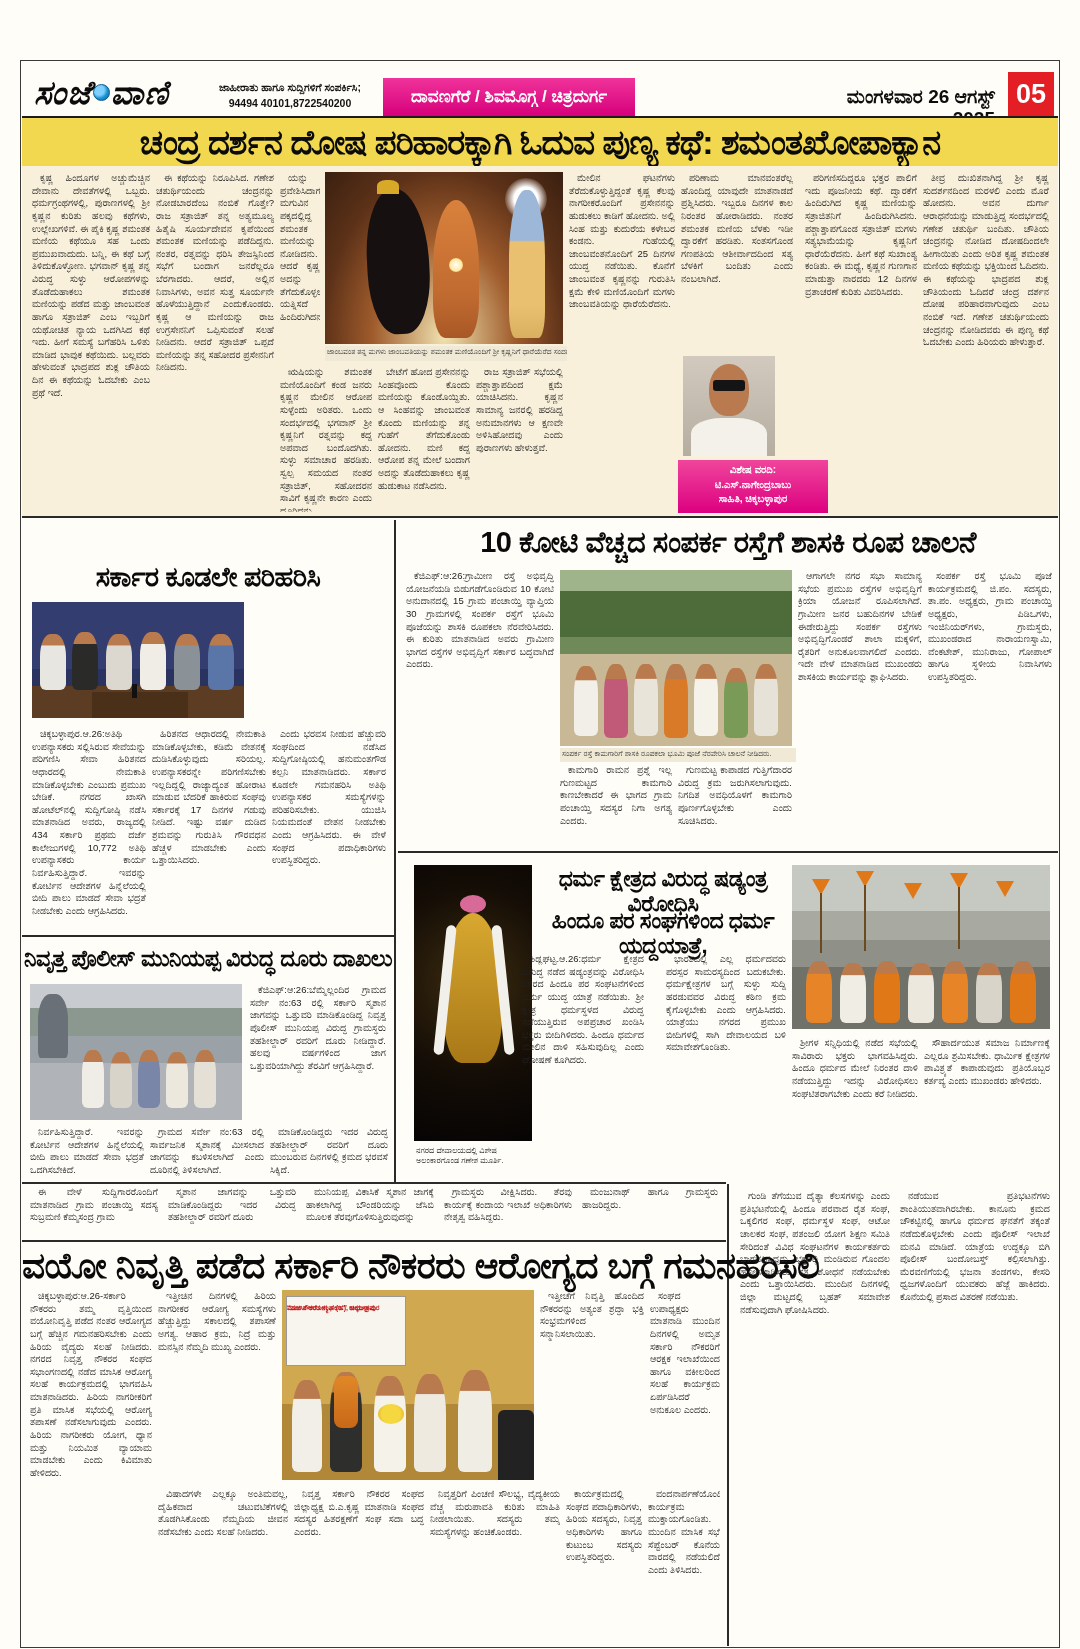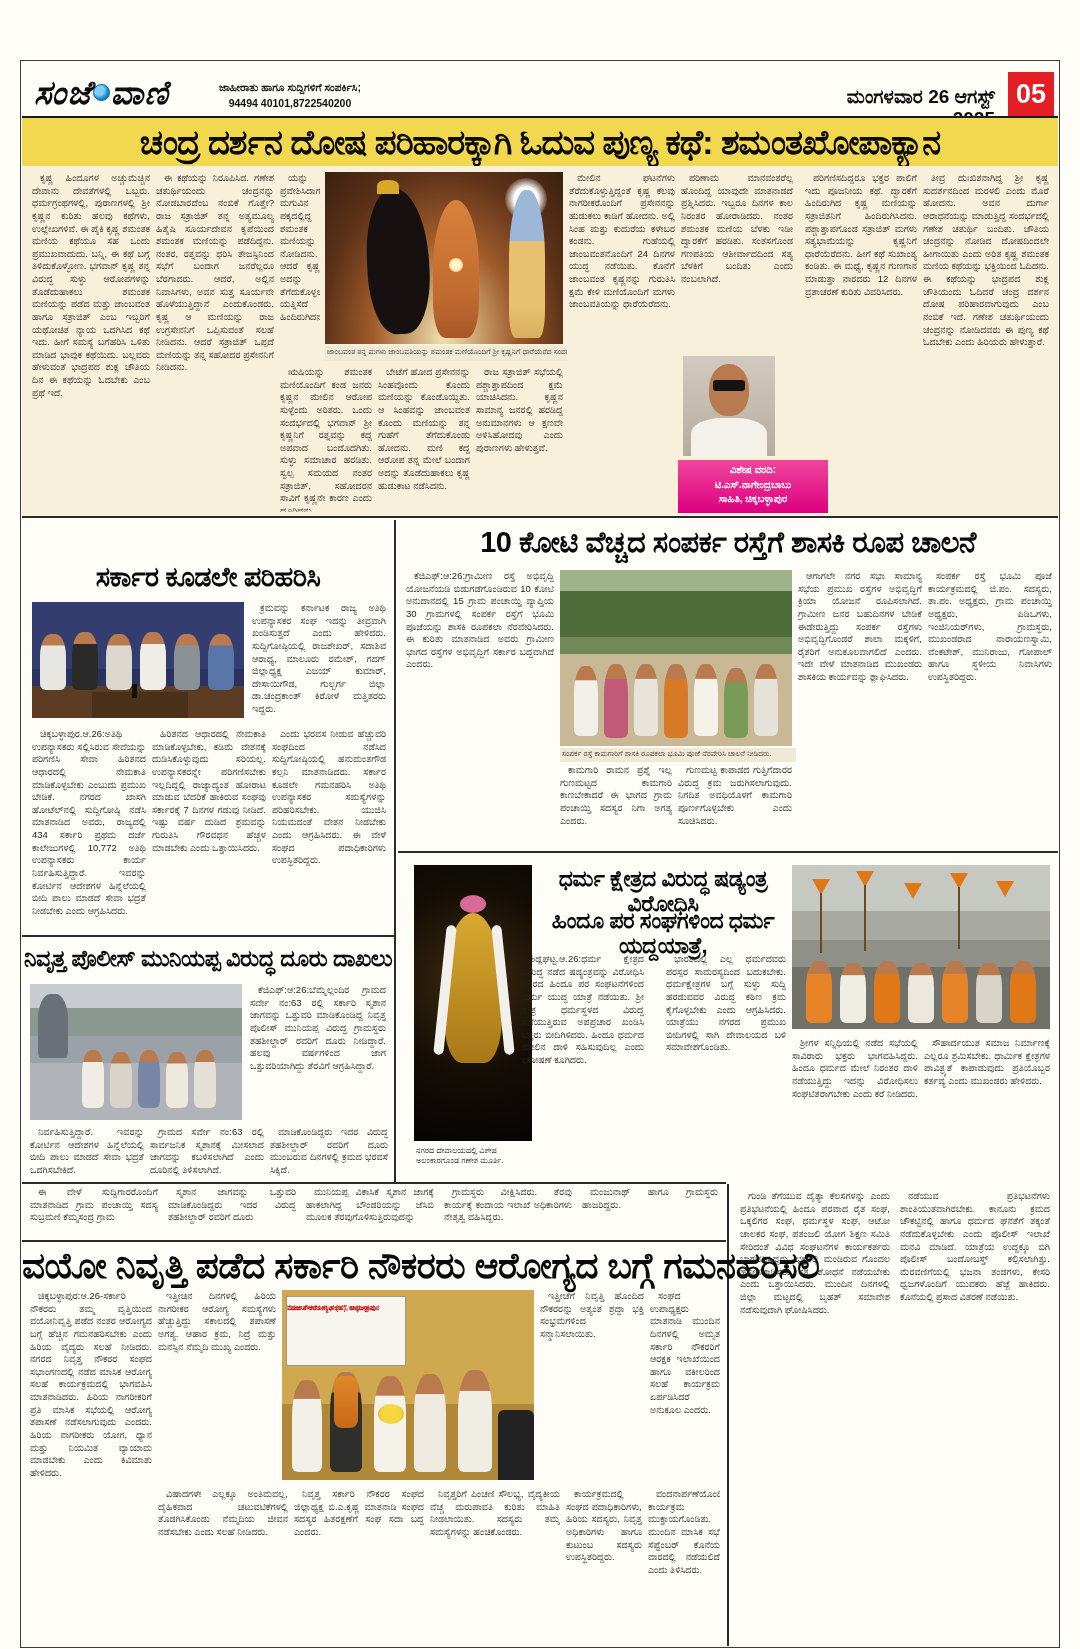--- a/index.html
+++ b/index.html
@@ -36,20 +36,21 @@
 <div class="page">
   <div class="frame"></div>
 
   <div class="masthead">
     <span>ಸಂಜೆ</span><span class="globe"></span><span>ವಾಣಿ</span>
   </div>
   <div class="contact">
     <div>ಜಾಹೀರಾತು ಹಾಗೂ ಸುದ್ದಿಗಳಿಗೆ ಸಂಪರ್ಕಿಸಿ;</div>
     <div>94494 40101,8722540200</div>
   </div>
+  <div class="locbox">ದಾವಣಗೆರೆ / ಶಿವಮೊಗ್ಗ / ಚಿತ್ರದುರ್ಗ</div>
   <div class="dateline">ಮಂಗಳವಾರ 26 ಆಗಸ್ಟ್ 2025</div>
   <div class="pagebox">05</div>
 
   <div class="banner">ಚಂದ್ರ ದರ್ಶನ ದೋಷ ಪರಿಹಾರಕ್ಕಾಗಿ ಓದುವ ಪುಣ್ಯ ಕಥೆ: ಶಮಂತಖೋಪಾಕ್ಯಾನ</div>
 
   <div class="lead">
     <div class="bt" style="left:10px;top:6px;width:118px;height:338px">ಕೃಷ್ಣ ಹಿಂದೂಗಳ ಅಚ್ಚುಮೆಚ್ಚಿನ ದೇವಾನು ದೇವತೆಗಳಲ್ಲಿ ಒಬ್ಬರು. ಧರ್ಮಗ್ರಂಥಗಳಲ್ಲಿ, ಪುರಾಣಗಳಲ್ಲಿ ಶ್ರೀ ಕೃಷ್ಣನ ಕುರಿತು ಹಲವು ಕಥೆಗಳು, ಉಲ್ಲೇಖಗಳಿವೆ. ಈ ಪೈಕಿ ಕೃಷ್ಣ ಶಮಂತಕ ಮಣಿಯ ಕಥೆಯೂ ಸಹ ಒಂದು ಪ್ರಮುಖವಾದುದು. ಬನ್ನಿ, ಈ ಕಥೆ ಬಗ್ಗೆ ತಿಳಿದುಕೊಳ್ಳೋಣ. ಭಗವಾನ್ ಕೃಷ್ಣ ತನ್ನ ವಿರುದ್ಧ ಸುಳ್ಳು ಆರೋಪಗಳನ್ನು ತೊಡೆದುಹಾಕಲು ಶಮಂತಕ ಮಣಿಯನ್ನು ಪಡೆದ ಮತ್ತು ಜಾಂಬವಂತ ಹಾಗೂ ಸತ್ರಾಜಿತ್ ಎಂಬ ಇಬ್ಬರಿಗೆ ಯಥೋಚಿತ ನ್ಯಾಯ ಒದಗಿಸಿದ ಕಥೆ ಇದು. ಹೀಗೆ ಸಮಸ್ಯೆ ಬಗೆಹರಿಸಿ ಒಳಿತು ಮಾಡಿದ ಭಾವುಕ ಕಥೆಯಿದು. ಬಲ್ಲವರು ಹೇಳುವಂತೆ ಭಾದ್ರಪದ ಶುಕ್ಲ ಚೌತಿಯ ದಿನ ಈ ಕಥೆಯನ್ನು ಓದಬೇಕು ಎಂಬ ಪ್ರಥೆ ಇದೆ.</div>
     <div class="bt" style="left:134px;top:6px;width:118px;height:338px">ಈ ಕಥೆಯನ್ನು ನಿರೂಪಿಸಿದ. ಗಣೇಶ ಚತುರ್ಥಿಯಂದು ಚಂದ್ರನನ್ನು ನೋಡಬಾರದೆಂಬ ನಂಬಿಕೆ ಗೊತ್ತೇ? ರಾಜ ಸತ್ರಾಜಿತ್ ತನ್ನ ಅತ್ಯಮೂಲ್ಯ ಹಿತೈಷಿ ಸೂರ್ಯದೇವನ ಕೃಪೆಯಿಂದ ಶಮಂತಕ ಮಣಿಯನ್ನು ಪಡೆದಿದ್ದನು. ನಂತರ, ರತ್ನವನ್ನು ಧರಿಸಿ ತೇಜಸ್ಸಿನಿಂದ ಸಭೆಗೆ ಬಂದಾಗ ಜನರೆಲ್ಲರೂ ಬೆರಗಾದರು. ಆದರೆ, ಅಲ್ಲಿನ ನಿವಾಸಿಗಳು, ಅವನ ಸುತ್ತ ಸೂರ್ಯನೇ ಹೊಳೆಯುತ್ತಿದ್ದಾನೆ ಎಂದುಕೊಂಡರು. ಕೃಷ್ಣ ಆ ಮಣಿಯನ್ನು ರಾಜ ಉಗ್ರಸೇನನಿಗೆ ಒಪ್ಪಿಸುವಂತೆ ಸಲಹೆ ನೀಡಿದನು. ಆದರೆ ಸತ್ರಾಜಿತ್ ಒಪ್ಪದೆ ಮಣಿಯನ್ನು ತನ್ನ ಸಹೋದರ ಪ್ರಸೇನನಿಗೆ ನೀಡಿದನು.</div>
     <div class="bt" style="left:258px;top:6px;width:40px;height:176px">ಯನ್ನು ಪ್ರವೇಶಿಸಿದಾಗ ಮಗುವಿನ ಪಕ್ಕದಲ್ಲಿದ್ದ ಶಮಂತಕ ಮಣಿಯನ್ನು ನೋಡಿದನು. ಆದರೆ ಕೃಷ್ಣ ಅದನ್ನು ತೆಗೆದುಕೊಳ್ಳಲು ಯತ್ನಿಸದೆ ಹಿಂದಿರುಗಿದನು.</div>
 
@@ -60,21 +61,21 @@
       <div style="left:108px;top:28px;width:46px;height:138px;background:linear-gradient(180deg,#d9813c,#c06a30 70%,#a85826);border-radius:50% 50% 26% 26%"></div>
       <div style="left:124px;top:86px;width:14px;height:14px;background:radial-gradient(circle,#fff,#ffe9a0 60%,rgba(255,255,255,0));border-radius:50%"></div>
       <div style="right:18px;top:18px;width:36px;height:148px;background:linear-gradient(180deg,#9db7d8 0 34%,#e8c070 35% 78%,#d8b060 100%);border-radius:46% 46% 18% 18%"></div>
     </div>
     <div class="cap" style="left:303px;top:180px;width:238px;height:13px;white-space:nowrap">ಜಾಂಬವಂತ ತನ್ನ ಮಗಳು ಜಾಂಬವತಿಯನ್ನು ಶಮಂತಕ ಮಣಿಯೊಂದಿಗೆ ಶ್ರೀ ಕೃಷ್ಣನಿಗೆ ಧಾರೆಯೆರೆದ ಸಂದರ್ಭದ ಚಿತ್ರ</div>
 
     <div class="bt" style="left:258px;top:200px;width:92px;height:146px">ಋಷಿಯನ್ನು ಶಮಂತಕ ಮಣಿಯೊಂದಿಗೆ ಕಂಡ ಜನರು ಕೃಷ್ಣನ ಮೇಲಿನ ಆರೋಪ ಸುಳ್ಳೆಂದು ಅರಿತರು. ಒಂದು ಸಂದರ್ಭದಲ್ಲಿ ಭಗವಾನ್ ಶ್ರೀ ಕೃಷ್ಣನಿಗೆ ರತ್ನವನ್ನು ಕದ್ದ ಅಪವಾದ ಬಂದೊದಗಿತು. ಸುಳ್ಳು ಸಮಾಚಾರ ಹರಡಿತು. ಸ್ವಲ್ಪ ಸಮಯದ ನಂತರ ಸತ್ರಾಜಿತ್, ಸಹೋದರನ ಸಾವಿಗೆ ಕೃಷ್ಣನೇ ಕಾರಣ ಎಂದು ದೂರಿದನು.</div>
     <div class="bt" style="left:356px;top:200px;width:92px;height:146px">ಬೇಟೆಗೆ ಹೋದ ಪ್ರಸೇನನನ್ನು ಸಿಂಹವೊಂದು ಕೊಂದು ಮಣಿಯನ್ನು ಕೊಂಡೊಯ್ದಿತು. ಆ ಸಿಂಹವನ್ನು ಜಾಂಬವಂತ ಕೊಂದು ಮಣಿಯನ್ನು ತನ್ನ ಗುಹೆಗೆ ತೆಗೆದುಕೊಂಡು ಹೋದನು. ಮಣಿ ಕದ್ದ ಆರೋಪ ತನ್ನ ಮೇಲೆ ಬಂದಾಗ ಅದನ್ನು ತೊಡೆದುಹಾಕಲು ಕೃಷ್ಣ ಹುಡುಕಾಟ ನಡೆಸಿದನು.</div>
     <div class="bt" style="left:454px;top:200px;width:87px;height:146px">ರಾಜ ಸತ್ರಾಜಿತ್ ಸಭೆಯಲ್ಲಿ ಪಶ್ಚಾತ್ತಾಪದಿಂದ ಕ್ಷಮೆ ಯಾಚಿಸಿದನು. ಕೃಷ್ಣನ ಸಾಮಾನ್ಯ ಜನರಲ್ಲಿ ಹರಡಿದ್ದ ಅನುಮಾನಗಳು ಆ ಕ್ಷಣವೇ ಅಳಿಸಿಹೋದವು ಎಂದು ಪುರಾಣಗಳು ಹೇಳುತ್ತವೆ.</div>
 
-    <div class="bt" style="left:547px;top:6px;width:106px;height:338px">ಮೇಲಿನ ಘಟನೆಗಳು ತೆರೆದುಕೊಳ್ಳುತ್ತಿದ್ದಂತೆ ಕೃಷ್ಣ ಕೆಲವು ನಾಗರೀಕರೊಂದಿಗೆ ಪ್ರಸೇನನನ್ನು ಹುಡುಕಲು ಕಾಡಿಗೆ ಹೋದನು. ಅಲ್ಲಿ ಸಿಂಹ ಮತ್ತು ಕುದುರೆಯ ಕಳೇಬರ ಕಂಡನು. ಗುಹೆಯಲ್ಲಿ ಜಾಂಬವಂತನೊಂದಿಗೆ 24 ದಿನಗಳ ಯುದ್ಧ ನಡೆಯಿತು. ಕೊನೆಗೆ ಜಾಂಬವಂತ ಕೃಷ್ಣನನ್ನು ಗುರುತಿಸಿ ಕ್ಷಮೆ ಕೇಳಿ ಮಣಿಯೊಂದಿಗೆ ಮಗಳು ಜಾಂಬವತಿಯನ್ನು ಧಾರೆಯೆರೆದನು.</div>
+    <div class="bt" style="left:547px;top:6px;width:106px;height:338px">ಮೇಲಿನ ಘಟನೆಗಳು ತೆರೆದುಕೊಳ್ಳುತ್ತಿದ್ದಂತೆ ಕೃಷ್ಣ ಕೆಲವು ನಾಗರೀಕರೊಂದಿಗೆ ಪ್ರಸೇನನನ್ನು ಹುಡುಕಲು ಕಾಡಿಗೆ ಹೋದನು. ಅಲ್ಲಿ ಸಿಂಹ ಮತ್ತು ಕುದುರೆಯ ಕಳೇಬರ ಕಂಡನು. ಗುಹೆಯಲ್ಲಿ ಜಾಂಬವಂತನೊಂದಿಗೆ 25 ದಿನಗಳ ಯುದ್ಧ ನಡೆಯಿತು. ಕೊನೆಗೆ ಜಾಂಬವಂತ ಕೃಷ್ಣನನ್ನು ಗುರುತಿಸಿ ಕ್ಷಮೆ ಕೇಳಿ ಮಣಿಯೊಂದಿಗೆ ಮಗಳು ಜಾಂಬವತಿಯನ್ನು ಧಾರೆಯೆರೆದನು.</div>
     <div class="bt" style="left:659px;top:6px;width:112px;height:178px">ಪರಿಣಾಮ ಮಾನವಂತರೆಲ್ಲ ಹೊಂದಿದ್ದ ಯಾವುದೇ ಮಾತನಾಡದೆ ಪ್ರಶ್ನಿಸಿದರು. ಇಬ್ಬರೂ ದಿನಗಳ ಕಾಲ ನಿರಂತರ ಹೋರಾಡಿದರು. ನಂತರ ಶಮಂತಕ ಮಣಿಯ ಬೆಳಕು ಇಡೀ ದ್ವಾರಕೆಗೆ ಹರಡಿತು. ಸಂತಸಗೊಂಡ ಗಣಪತಿಯ ಆಶೀರ್ವಾದದಿಂದ ಸತ್ಯ ಬೆಳಕಿಗೆ ಬಂದಿತು ಎಂದು ನಂಬಲಾಗಿದೆ.</div>
 
     <div class="ph" style="left:661px;top:190px;width:92px;height:100px;background:linear-gradient(180deg,#d2cabe,#b5ada0);">
       <div style="left:26px;top:8px;width:40px;height:52px;background:#b87a4e;border-radius:48% 48% 44% 44%"></div>
       <div style="left:30px;top:24px;width:32px;height:11px;background:#141414;border-radius:3px"></div>
       <div style="left:8px;top:62px;width:76px;height:38px;background:#f4f1ea;border-radius:40% 40% 0 0"></div>
     </div>
     <div class="pinkbox">
       <div>ವಿಶೇಷ ವರದಿ:</div>
       <div>ಟಿ.ಎಸ್.ನಾಗೇಂದ್ರಬಾಬು</div>
@@ -98,23 +99,22 @@
     <div class="ph" style="left:10px;top:82px;width:212px;height:116px;background:linear-gradient(180deg,#333d70 0 58%,#2a3260 58% 72%,#5c3c22 72% 100%);">
       <div class="person" style="--s:#e8e6e0;left:8px;bottom:28px;width:26px;height:56px"></div>
       <div class="person" style="--s:#2a2a28;left:40px;bottom:28px;width:26px;height:58px"></div>
       <div class="person" style="--s:#dcd8d0;left:74px;bottom:28px;width:26px;height:56px"></div>
       <div class="person" style="--s:#f0ede6;left:108px;bottom:28px;width:26px;height:58px"></div>
       <div class="person" style="--s:#8a9298;left:142px;bottom:28px;width:26px;height:56px"></div>
       <div class="person" style="--s:#5a76a8;left:176px;bottom:28px;width:26px;height:56px"></div>
       <div style="left:60px;bottom:0;width:96px;height:26px;background:#4a3018"></div>
       <div style="left:100px;bottom:20px;width:5px;height:14px;background:#111"></div>
     </div>
-    <div class="bt" style="left:230px;top:82px;width:134px;height:118px">ಕ್ರಮವನ್ನು ಕರ್ನಾಟಕ ರಾಜ್ಯ ಅತಿಥಿ ಉಪನ್ಯಾಸಕರ ಸಂಘ ಇದನ್ನು ತೀವ್ರವಾಗಿ ಖಂಡಿಸುತ್ತದೆ ಎಂದು ಹೇಳಿದರು. ಸುದ್ದಿಗೋಷ್ಠಿಯಲ್ಲಿ ರಾಜಶೇಖರ್, ಸದಾಶಿವ ಆರಾಧ್ಯ, ಮಾಲೂರು ರಮೇಶ್, ಗದಗ್ ಜಿಲ್ಲಾಧ್ಯಕ್ಷ ಎಜಯ್ ಕುಮಾರ್, ದೇಸಾಯಿಗೌಡ, ಗುಲ್ಬರ್ಗ ಜಿಲ್ಲಾ ಡಾ.ಚಂದ್ರಕಾಂತ್ ಕಿರೋಳೆ ಮತ್ತಿತರರು ಇದ್ದರು.</div>
     <div class="bt" style="left:10px;top:208px;width:114px;height:200px">ಚಿಕ್ಕಬಳ್ಳಾಪುರ.ಆ.26:ಅತಿಥಿ ಉಪನ್ಯಾಸಕರು ಸಲ್ಲಿಸಿರುವ ಸೇವೆಯನ್ನು ಪರಿಗಣಿಸಿ ಸೇವಾ ಹಿರಿತನದ ಆಧಾರದಲ್ಲಿ ನೇಮಕಾತಿ ಮಾಡಿಕೊಳ್ಳಬೇಕು ಎಂಬುದು ಪ್ರಮುಖ ಬೇಡಿಕೆ. ನಗರದ ಖಾಸಗಿ ಹೋಟೆಲ್‌ನಲ್ಲಿ ಸುದ್ದಿಗೋಷ್ಠಿ ನಡೆಸಿ ಮಾತನಾಡಿದ ಅವರು, ರಾಜ್ಯದಲ್ಲಿ 434 ಸರ್ಕಾರಿ ಪ್ರಥಮ ದರ್ಜೆ ಕಾಲೇಜುಗಳಲ್ಲಿ 10,772 ಅತಿಥಿ ಉಪನ್ಯಾಸಕರು ಕಾರ್ಯ ನಿರ್ವಹಿಸುತ್ತಿದ್ದಾರೆ. ಇವರನ್ನು ಕೋರ್ಟಿನ ಆದೇಶಗಳ ಹಿನ್ನೆಲೆಯಲ್ಲಿ ಬೀದಿ ಪಾಲು ಮಾಡದೆ ಸೇವಾ ಭದ್ರತೆ ನೀಡಬೇಕು ಎಂದು ಆಗ್ರಹಿಸಿದರು.</div>
-    <div class="bt" style="left:130px;top:208px;width:114px;height:200px">ಹಿರಿತನದ ಆಧಾರದಲ್ಲಿ ನೇಮಕಾತಿ ಮಾಡಿಕೊಳ್ಳಬೇಕು, ಕಡಿಮೆ ವೇತನಕ್ಕೆ ದುಡಿಸಿಕೊಳ್ಳುವುದು ಸರಿಯಲ್ಲ. ಉಪನ್ಯಾಸಕರನ್ನೇ ಪರಿಗಣಿಸಬೇಕು ಇಲ್ಲದಿದ್ದಲ್ಲಿ ರಾಜ್ಯಾದ್ಯಂತ ಹೋರಾಟ ಮಾಡುವ ಬೆದರಿಕೆ ಹಾಕಿರುವ ಸಂಘವು ಸರ್ಕಾರಕ್ಕೆ 7 ದಿನಗಳ ಗಡುವು ನೀಡಿದೆ. ಇಷ್ಟು ವರ್ಷ ದುಡಿದ ಶ್ರಮವನ್ನು ಗುರುತಿಸಿ ಗೌರವಧನ ಹೆಚ್ಚಳ ಮಾಡಬೇಕು ಎಂದು ಒತ್ತಾಯಿಸಿದರು.</div>
+    <div class="bt" style="left:130px;top:208px;width:114px;height:200px">ಹಿರಿತನದ ಆಧಾರದಲ್ಲಿ ನೇಮಕಾತಿ ಮಾಡಿಕೊಳ್ಳಬೇಕು, ಕಡಿಮೆ ವೇತನಕ್ಕೆ ದುಡಿಸಿಕೊಳ್ಳುವುದು ಸರಿಯಲ್ಲ. ಉಪನ್ಯಾಸಕರನ್ನೇ ಪರಿಗಣಿಸಬೇಕು ಇಲ್ಲದಿದ್ದಲ್ಲಿ ರಾಜ್ಯಾದ್ಯಂತ ಹೋರಾಟ ಮಾಡುವ ಬೆದರಿಕೆ ಹಾಕಿರುವ ಸಂಘವು ಸರ್ಕಾರಕ್ಕೆ 17 ದಿನಗಳ ಗಡುವು ನೀಡಿದೆ. ಇಷ್ಟು ವರ್ಷ ದುಡಿದ ಶ್ರಮವನ್ನು ಗುರುತಿಸಿ ಗೌರವಧನ ಹೆಚ್ಚಳ ಮಾಡಬೇಕು ಎಂದು ಒತ್ತಾಯಿಸಿದರು.</div>
     <div class="bt" style="left:250px;top:208px;width:114px;height:200px">ಎಂದು ಭರವಸ ನೀಡುವ ಹೆಚ್ಚುವರಿ ಸಂಘದಿಂದ ನಡೆಸಿದ ಸುದ್ದಿಗೋಷ್ಠಿಯಲ್ಲಿ ಹನುಮಂತಗೌಡ ಕಲ್ಪನಿ ಮಾತನಾಡಿದರು. ಸರ್ಕಾರ ಕೂಡಲೇ ಗಮನಹರಿಸಿ ಅತಿಥಿ ಉಪನ್ಯಾಸಕರ ಸಮಸ್ಯೆಗಳನ್ನು ಪರಿಹರಿಸಬೇಕು. ಯುಜಿಸಿ ನಿಯಮದಂತೆ ವೇತನ ನೀಡಬೇಕು ಎಂದು ಆಗ್ರಹಿಸಿದರು. ಈ ವೇಳೆ ಸಂಘದ ಪದಾಧಿಕಾರಿಗಳು ಉಪಸ್ಥಿತರಿದ್ದರು.</div>
   </div>
 
   <div style="position:absolute;left:398px;top:520px;width:660px;height:331px">
     <div class="hl" style="left:0;top:6px;width:660px;font-size:29px">10 ಕೋಟಿ ವೆಚ್ಚದ ಸಂಪರ್ಕ ರಸ್ತೆಗೆ ಶಾಸಕಿ ರೂಪ ಚಾಲನೆ</div>
     <div class="bt" style="left:8px;top:50px;width:148px;height:274px">ಕೆಜಿಎಫ್:ಆ:26:ಗ್ರಾಮೀಣ ರಸ್ತೆ ಅಭಿವೃದ್ಧಿ ಯೋಜನೆಯಡಿ ಬಿಡುಗಡೆಗೊಂಡಿರುವ 10 ಕೋಟಿ ಅನುದಾನದಲ್ಲಿ 15 ಗ್ರಾಮ ಪಂಚಾಯ್ತಿ ವ್ಯಾಪ್ತಿಯ 30 ಗ್ರಾಮಗಳಲ್ಲಿ ಸಂಪರ್ಕ ರಸ್ತೆಗೆ ಭೂಮಿ ಪೂಜೆಯನ್ನು ಶಾಸಕಿ ರೂಪಕಲಾ ನೆರವೇರಿಸಿದರು. ಈ ಕುರಿತು ಮಾತನಾಡಿದ ಅವರು ಗ್ರಾಮೀಣ ಭಾಗದ ರಸ್ತೆಗಳ ಅಭಿವೃದ್ಧಿಗೆ ಸರ್ಕಾರ ಬದ್ಧವಾಗಿದೆ ಎಂದರು.</div>
     <div class="ph" style="left:162px;top:50px;width:232px;height:176px;background:linear-gradient(180deg,#9fb48a 0 12%,#4e6c3a 12% 38%,#6f8a58 38% 48%,#c9b896 48% 100%);">
       <div class="person" style="--s:#f2efe8;left:14px;bottom:10px;width:24px;height:70px"></div>
       <div class="person" style="--s:#c05a78;left:44px;bottom:8px;width:24px;height:74px"></div>
       <div class="person" style="--s:#e8e4da;left:74px;bottom:10px;width:24px;height:72px"></div>

